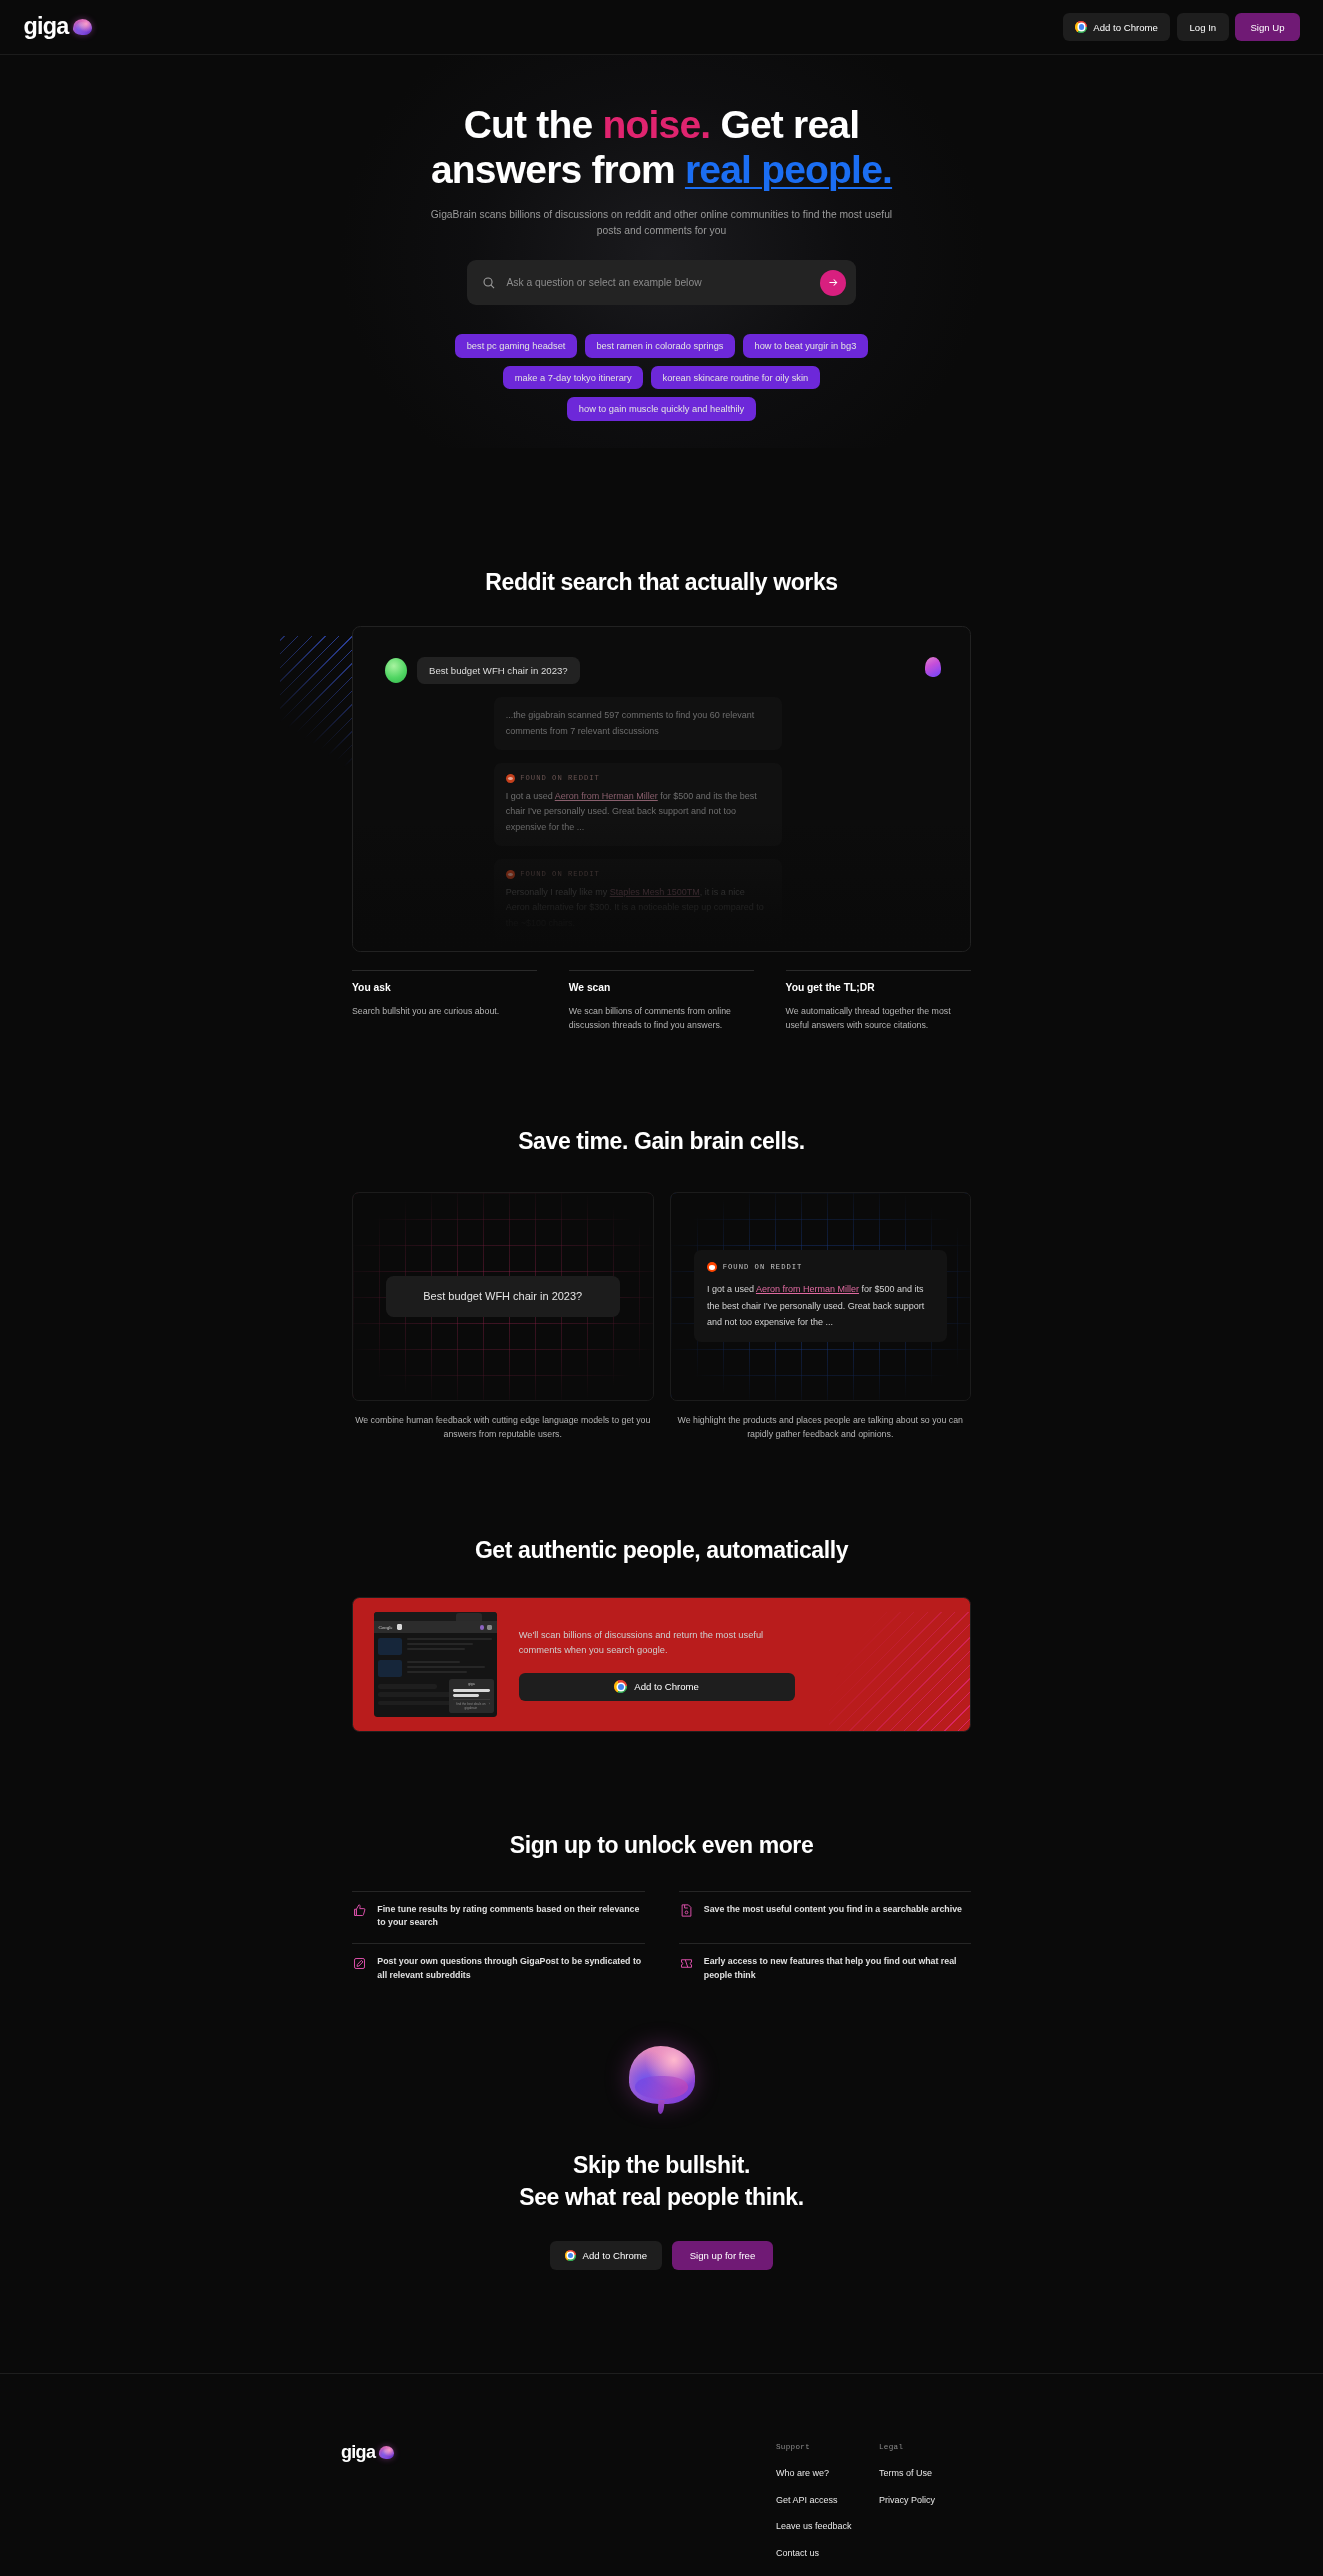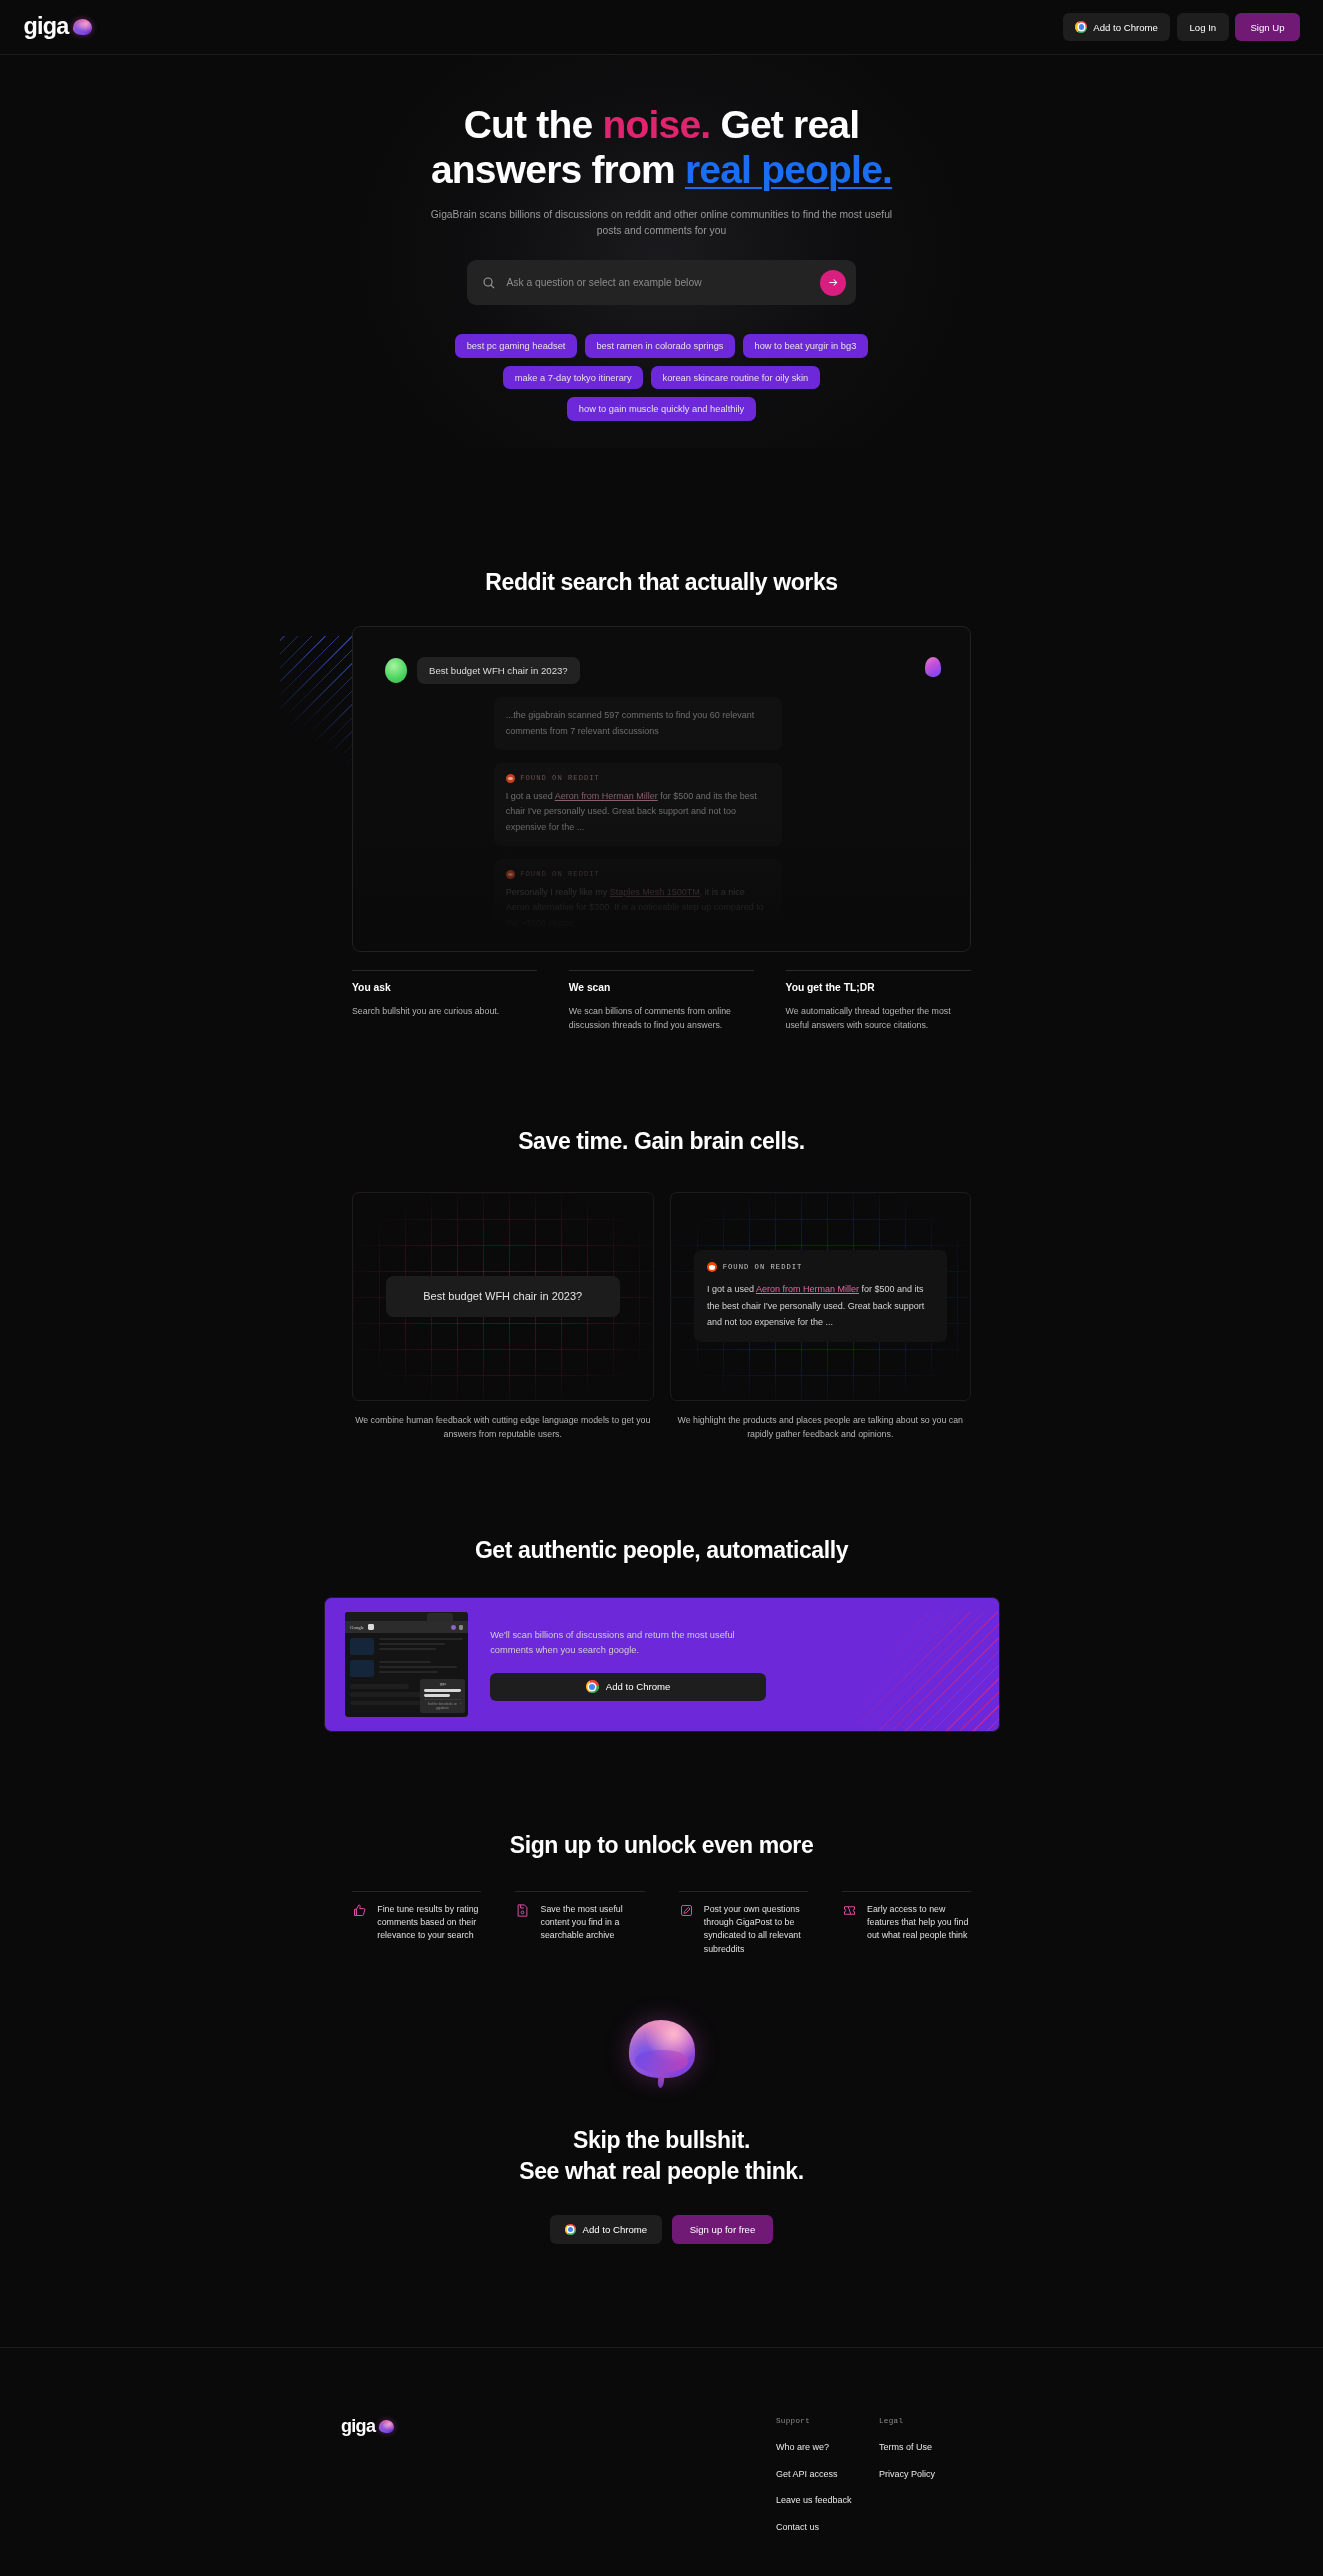--- a/index.html
+++ b/index.html
@@ -202,22 +202,22 @@
   .reddit-dot-bright::after { content:""; position:absolute; left:20%; top:30%; width:60%; height:44%;
     border-radius: 50% 50% 45% 45%; background: #fff; }
   .rc-tag-label { font-family: "Liberation Mono", monospace; font-size: 7.2px; letter-spacing: 1px; color: #c9c9c9; }
   .rc-text { font-size: 9px; line-height: 1.82; color: #d4d4d4; }
   .link-pink { color: #e06aa0; text-decoration: underline; }
   .card2-cap { margin-top: 12.4px; font-size: 8.8px; line-height: 1.62; color: #b6b6b6; text-align: center; }
 
   
   .sec-chrome { padding-top: 95px; }
   .chrome-panel {
-    width: 676px; margin: 33px auto 0; height: 135px;
-    border: 0.7px solid #1e1e1e; border-radius: 7.6px; background: #6d28d9;
+    width: 619px; margin: 33px auto 0; height: 135px;
+    border: 0.7px solid #1e1e1e; border-radius: 7.6px; background: #b91c1c;
     display: flex; align-items: center; position: relative; overflow: hidden;
   }
   .diag-pink {
     position: absolute; right: -4.1px; bottom: -12.4px; width: 145px; height: 131px;
     background: repeating-linear-gradient(-45deg, rgba(225,40,120,.8) 0 1px, rgba(0,0,0,0) 1px 9.6px);
     -webkit-mask-image: linear-gradient(300deg, #000 12%, rgba(0,0,0,0) 80%);
     mask-image: linear-gradient(300deg, #000 12%, rgba(0,0,0,0) 80%);
     pointer-events: none; z-index: 1;
   }
   .browser-mock {
@@ -250,21 +250,21 @@
   .chrome-right { margin-left: 22px; flex: 1; padding-right: 25px; text-align: left; position: relative; z-index: 2; }
   .chrome-copy { font-size: 9.3px; line-height: 1.62; color: #cfcfcf; max-width: 289px; }
   .chrome-cta {
     margin-top: 15px; height: 27.6px; width: 276px; background: #1e1e1e; border-radius: 6.2px;
     display: flex; align-items: center; justify-content: center; gap: 6.9px;
     font-size: 9.6px; color: #fff; cursor: pointer;
   }
 
   
   .sec-unlock { padding-top: 100px; }
-  .perks { width: 619px; margin: 32px auto 0; display: grid; grid-template-columns: 1fr 1fr 1fr 1fr; column-gap: 34px; }
+  .perks { width: 619px; margin: 32px auto 0; display: grid; grid-template-columns: 1fr 1fr; column-gap: 34px; font-weight: bold; }
   .perk {
     display: flex; align-items: flex-start; gap: 10.3px; text-align: left;
     border-top: 0.7px solid #262626; padding: 11px 0 13.8px 0;
   }
   .perk-icon { width: 15px; height: 15px; flex: none; margin-top: 0.7px; }
   .perk-text { font-size: 8.8px; line-height: 1.52; color: #e0e0e0; }
 
   
   .sec-final { padding-top: 50px; padding-bottom: 103px; }
   .brain-big {

